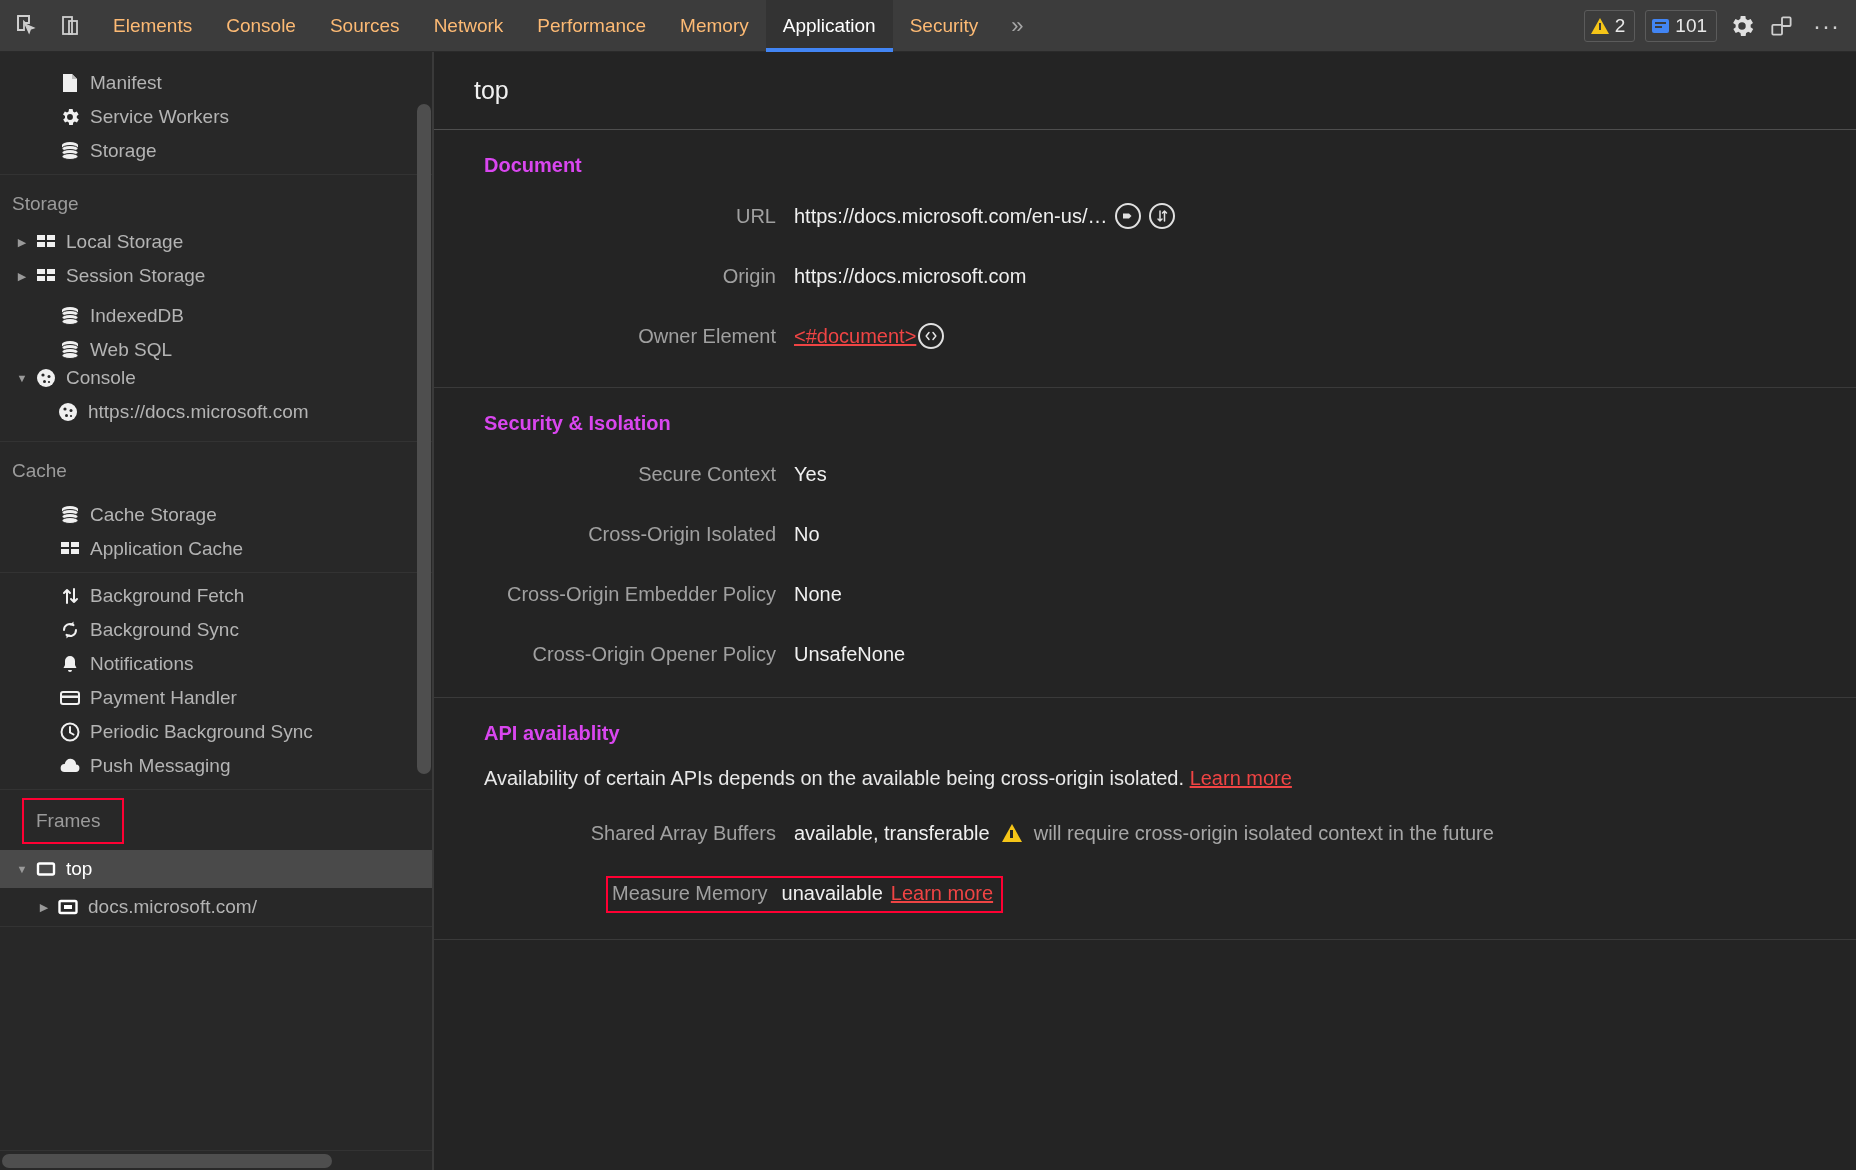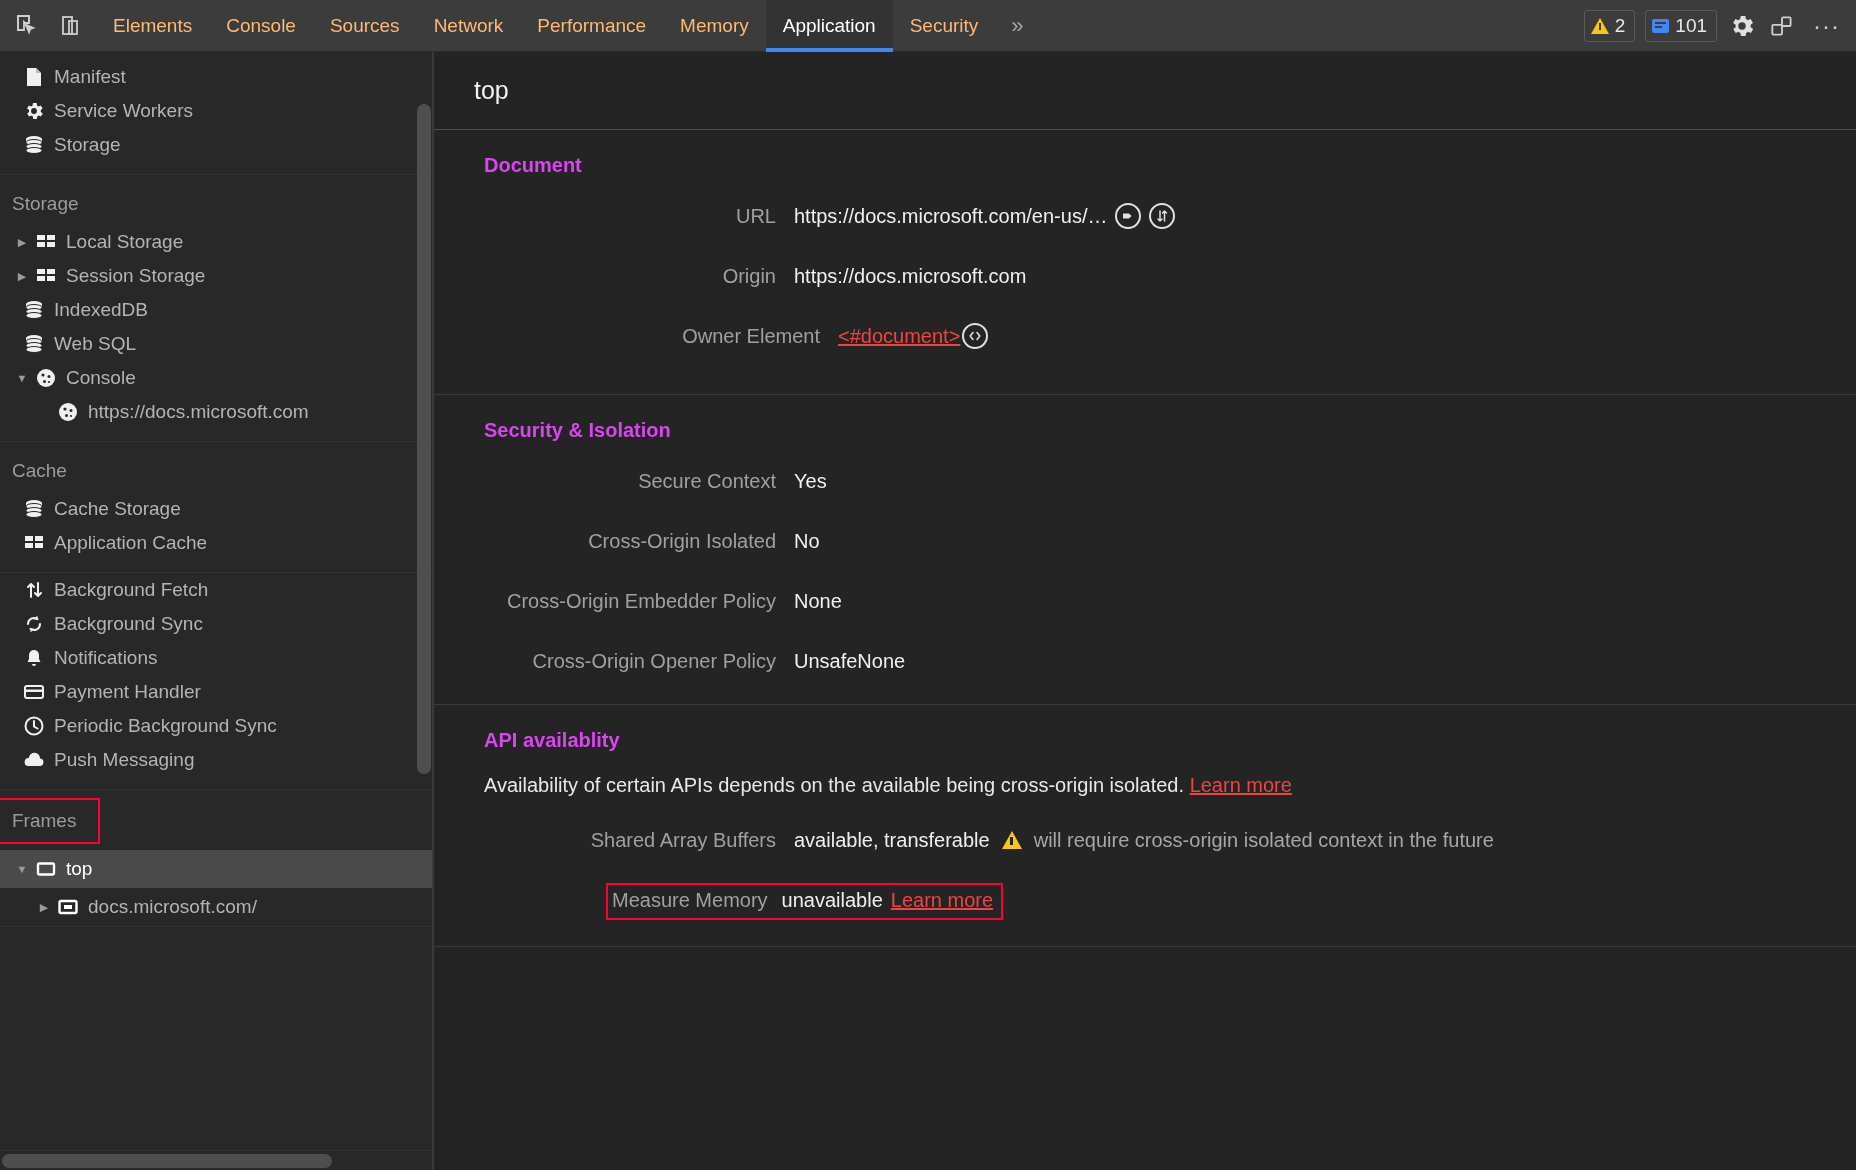--- a/index.html
+++ b/index.html
@@ -133,21 +133,21 @@
     display: flex; align-items: center; justify-content: center;
     color: #9a9a9a; font-size: 11px;
   }
   .sb-item .ico {
     width: 28px; flex: none;
     display: flex; align-items: center; justify-content: center;
     margin-right: 6px;
   }
   .sb-item .lbl { overflow: hidden; text-overflow: ellipsis; }
   .indent-1 { padding-left: 12px; }
-  .indent-2 { padding-left: 20px; }
+  .indent-2 { padding-left: 56px; align-items: flex-end; }
   .indent-3 { padding-left: 30px; }
 
   .frames-head-wrap { position: relative; padding-left: 0; }
   .frames-title-box {
     display: inline-block;
     font-size: 19px;
     color: #9b9b9b;
     padding: 10px 22px 10px 12px;
     border: 2px solid #ff0033;
     margin-left: -2px;
@@ -539,21 +539,21 @@
           <span class="ico">
             <svg width="22" height="22" viewBox="0 0 22 22">
               <path d="M5.5 17a4 4 0 01.3-8A5.5 5.5 0 0117 9.6a3.7 3.7 0 01-.6 7.4z" fill="#f0f0f0"></path>
             </svg>
           </span>
           <span class="lbl">Push Messaging</span>
         </div>
       </div>
 
       <div class="sb-group" style="padding-bottom:0;">
-        <div class="frames-head-wrap" style="padding-top:8px;">
+        <div class="frames-head-wrap" style="padding-top:8px;padding-left:24px;">
           <div class="frames-title-box">Frames</div>
         </div>
         <div class="sb-item indent-1 selected" style="margin-top:6px;height:38px;">
           <span class="caret">▼</span>
           <span class="ico">
             <svg width="22" height="22" viewBox="0 0 22 22">
                 <rect x="3" y="5.5" width="16" height="11" rx="1.5" fill="none" stroke="#ffffff" stroke-width="2.4"></rect>
               </svg>
           </span>
           <span class="lbl">top</span>
@@ -608,21 +608,21 @@
         </div>
       </div>
 
       <div class="row">
         <div class="key">Origin</div>
         <div class="val">
           <span>https://docs.microsoft.com</span>
         </div>
       </div>
 
-      <div class="row" style="margin-bottom:15px;padding-left:44px;">
+      <div class="row" style="margin-bottom:8px;">
         <div class="key">Owner Element</div>
         <div class="val" style="gap:2px;">
           <span class="link">&lt;#document&gt;</span>
           <span class="circ-icon">
             <svg width="16" height="16" viewBox="0 0 16 16">
               <path d="M6 4.5L3.2 8 6 11.5M10 4.5L12.8 8 10 11.5" stroke="#e8e8e8" stroke-width="1.5" fill="none" stroke-linecap="round" stroke-linejoin="round"></path>
             </svg>
           </span>
         </div>
       </div>

